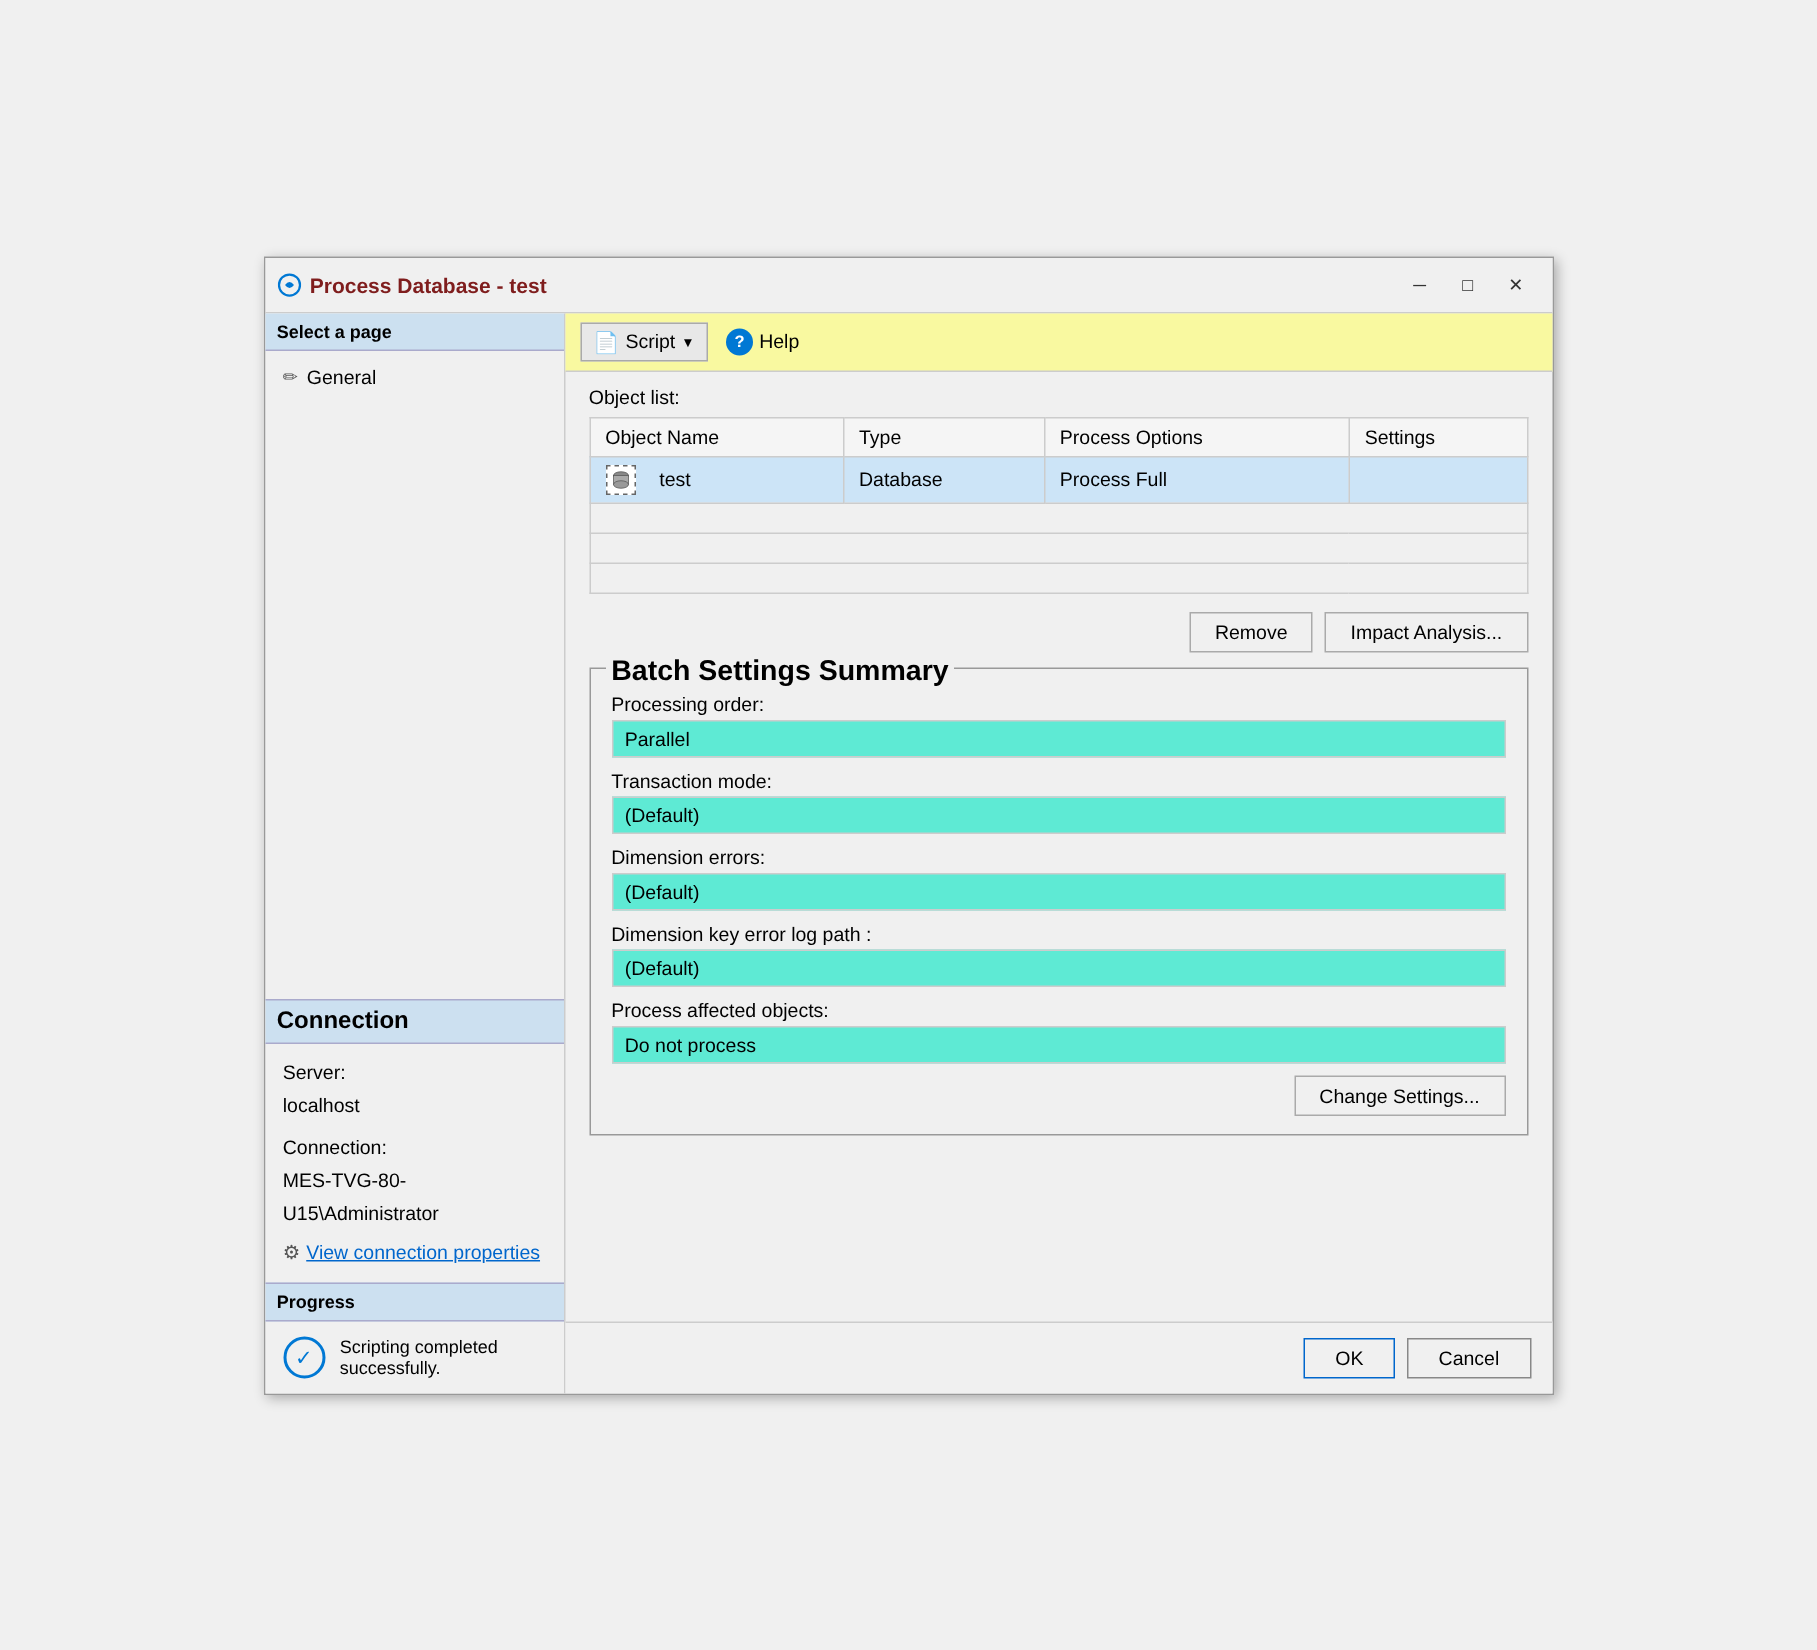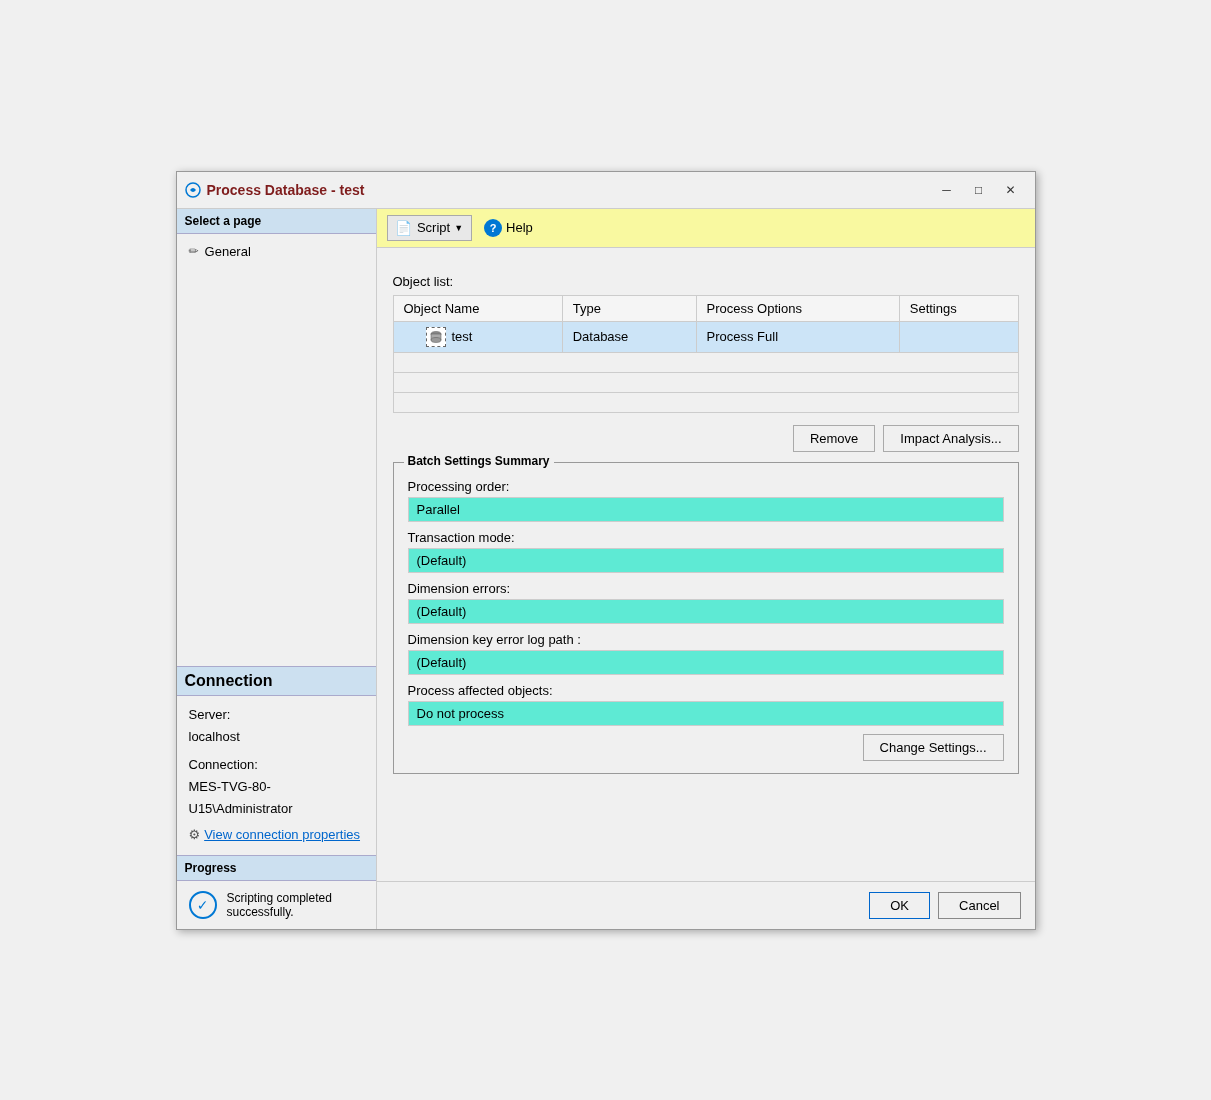--- a/index.html
+++ b/index.html
@@ -25,27 +25,27 @@
     .sidebar-progress { background: #cce0f0; padding: 5px 8px; font-weight: 700; font-size: 12px; color: #000; border-top: 1px solid #aac; border-bottom: 1px solid #aac; }
     .progress-content { padding: 10px 12px; display: flex; align-items: flex-start; gap: 10px; }
     .progress-icon { width: 28px; height: 28px; border-radius: 50%; border: 2px solid #0078d4; display: flex; align-items: center; justify-content: center; color: #0078d4; font-size: 14px; flex-shrink: 0; }
     .progress-text { font-size: 12px; color: #000; }
     .content-area { flex: 1; padding: 0; display: flex; flex-direction: column; }
     .toolbar { background: #f9f9a0; border-bottom: 1px solid #ccc; padding: 6px 10px; display: flex; align-items: center; gap: 12px; }
     .toolbar-btn { display: flex; align-items: center; gap: 4px; padding: 4px 8px; background: #e8e8e8; border: 1px solid #aaa; cursor: pointer; font-size: 13px; }
     .toolbar-btn-arrow { font-size: 9px; }
     .toolbar-help { display: flex; align-items: center; gap: 4px; cursor: pointer; color: #000; }
     .help-icon { width: 18px; height: 18px; border-radius: 50%; background: #0078d4; color: white; display: flex; align-items: center; justify-content: center; font-size: 11px; font-weight: bold; }
-    .content-body { padding: 26px 16px; flex: 1; }
+    .content-body { padding: 9px 16px; flex: 1; }
     .section-label { font-size: 13px; color: #000; margin-bottom: 6px; }
     .object-table { width: 100%; border-collapse: collapse; border: 1px solid #ccc; margin-bottom: 12px; }
     .object-table th { background: #f5f5f5; border: 1px solid #ccc; padding: 5px 10px; text-align: left; font-weight: normal; font-size: 13px; }
     .object-table td { border: 1px solid #ccc; padding: 5px 10px; font-size: 13px; }
     .object-table tr.selected td { background: #cce4f7; }
-    .object-name-cell { display: flex; align-items: center; gap: 6px; margin-left: 22px; }
+    .object-name-cell { display: flex; align-items: center; gap: 16px; }
     .db-icon { width: 20px; height: 20px; border: 1px dashed #666; display: flex; align-items: center; justify-content: center; font-size: 9px; color: #555; flex-shrink: 0; background: #fff; }
     .btn-row { display: flex; justify-content: flex-end; gap: 8px; margin: 10px 0; }
     .btn { padding: 5px 16px; background: #f0f0f0; border: 1px solid #aaa; cursor: pointer; font-size: 13px; }
     .field-label { font-size: 13px; color: #000; margin-bottom: 3px; }
     .field-value { width: 100%; border: 1px solid #ccc; background: #5eead4; padding: 4px 8px; font-size: 13px; margin-bottom: 8px; }
     .footer { display: flex; justify-content: flex-end; gap: 8px; padding: 10px 14px; border-top: 1px solid #ccc; background: #f0f0f0; }
     .footer-btn { padding: 5px 20px; background: #f0f0f0; border: 1px solid #888; cursor: pointer; font-size: 13px; }
     .footer-btn.primary { border-color: #0066cc; }
   </style>
 </head>
@@ -163,21 +163,21 @@
               </tr>
           </tbody>
         </table>
 
         <div class="btn-row">
           <button class="btn">Remove</button>
           <button class="btn">Impact Analysis...</button>
         </div>
 
         <div style="position:relative; border: 1px solid #999; padding: 16px 14px 12px 14px; margin-top: 8px;">
-          <span style="position:absolute; top:-9px; left:10px; background:#f0f0f0; padding:0 4px; font-size:12px; font-weight:600;">Batch Settings Summary</span>
+          <span style="position:absolute; top:-9px; left:10px; background:#f0f0f0; padding:0 4px; font-size:19px; font-weight:600;">Batch Settings Summary</span>
 
           <div class="field-label">Processing order:</div>
           <div class="field-value">Parallel</div>
 
           <div class="field-label">Transaction mode:</div>
           <div class="field-value">(Default)</div>
 
           <div class="field-label">Dimension errors:</div>
           <div class="field-value">(Default)</div>
 

